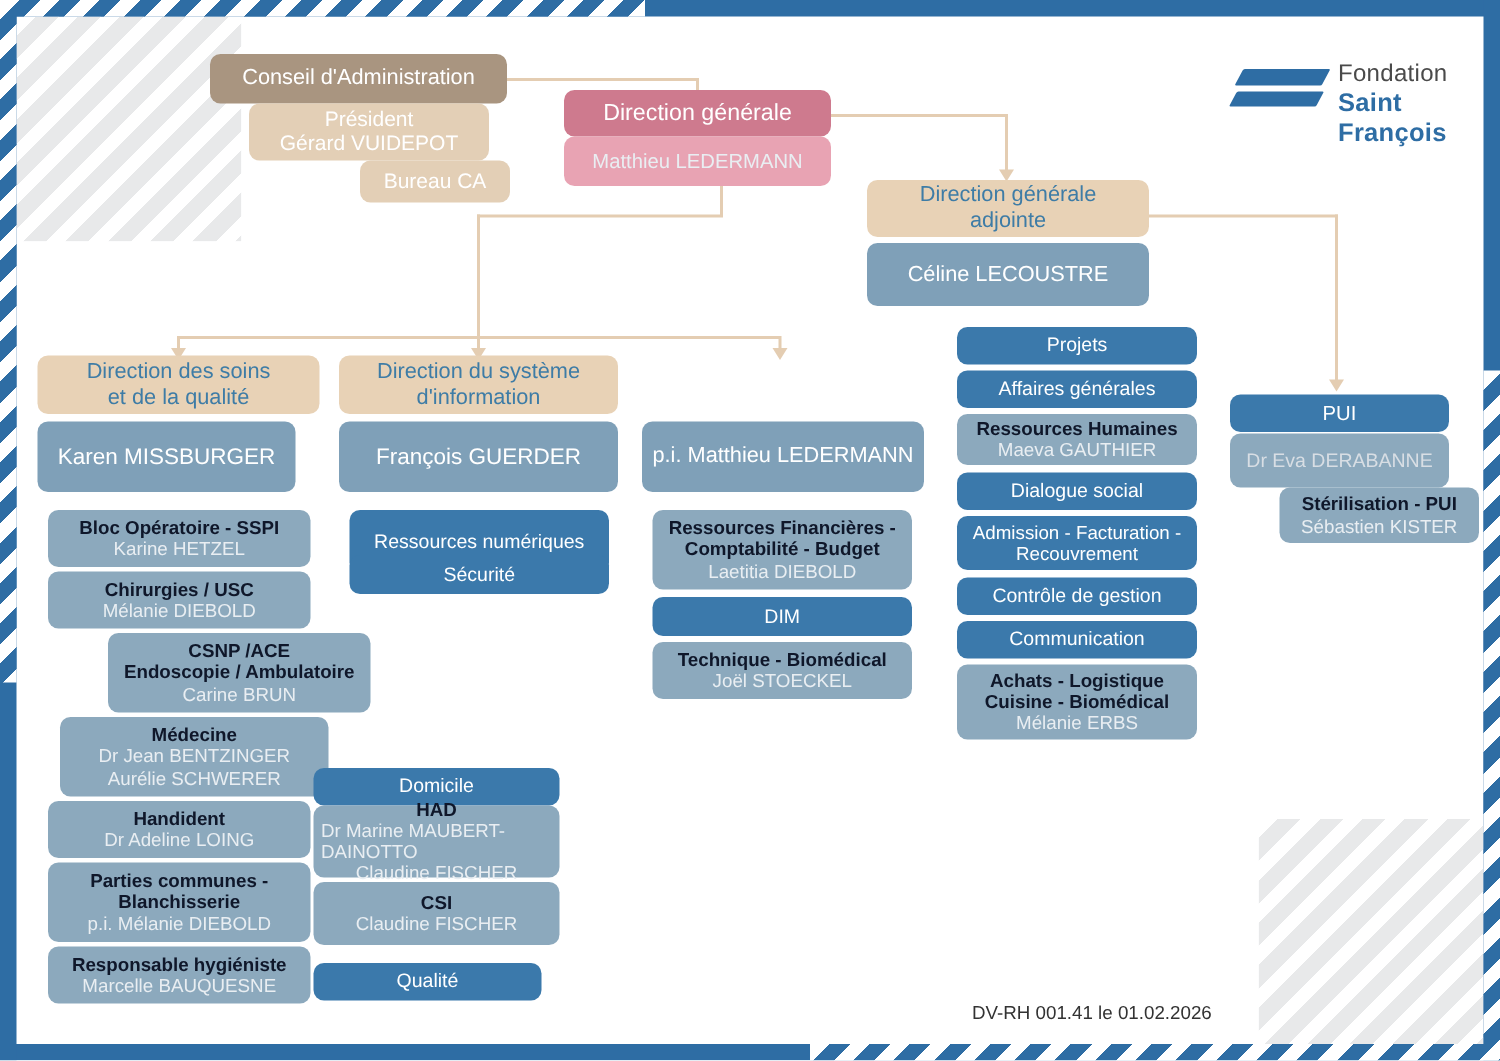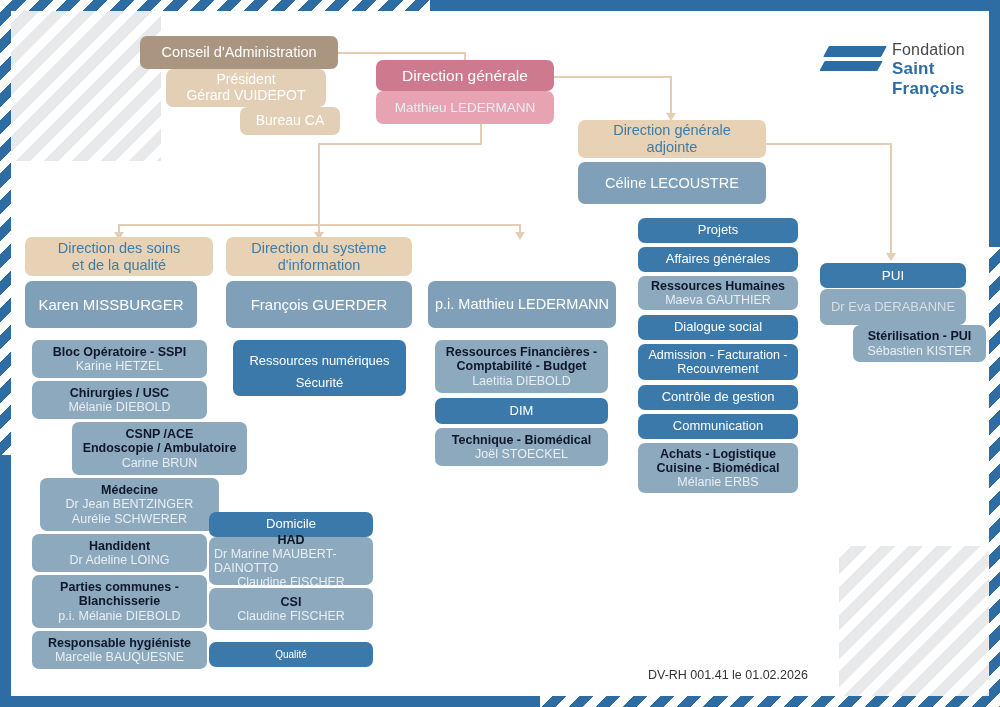--- a/index.html
+++ b/index.html
@@ -279,19 +279,19 @@
   </div>
   <div class="box c-blueLight" style="left:209px;top:537px;width:164px;height:48px;font-size:12.5px;">
     <span class="t1 ttl">HAD</span>
     <span class="t2 sub">Dr Marine MAUBERT-DAINOTTO</span>
     <span class="t3 sub">Claudine FISCHER</span>
   </div>
   <div class="box c-blueLight" style="left:209px;top:588px;width:164px;height:42px;font-size:12.5px;">
     <span class="t1 ttl">CSI</span>
     <span class="t2 sub">Claudine FISCHER</span>
   </div>
-  <div class="box c-blueDark" style="left:209px;top:642px;width:164px;height:25px;font-size:10px;">
+  <div class="box c-blueDark" style="left:209px;top:642px;width:152px;height:25px;font-size:13px;">
     <span class="t1 ttl-w">Qualité</span>
   </div>
 
   <div id="footer">DV-RH 001.41 le 01.02.2026</div>
 
 </div>
 
 </body></html>

